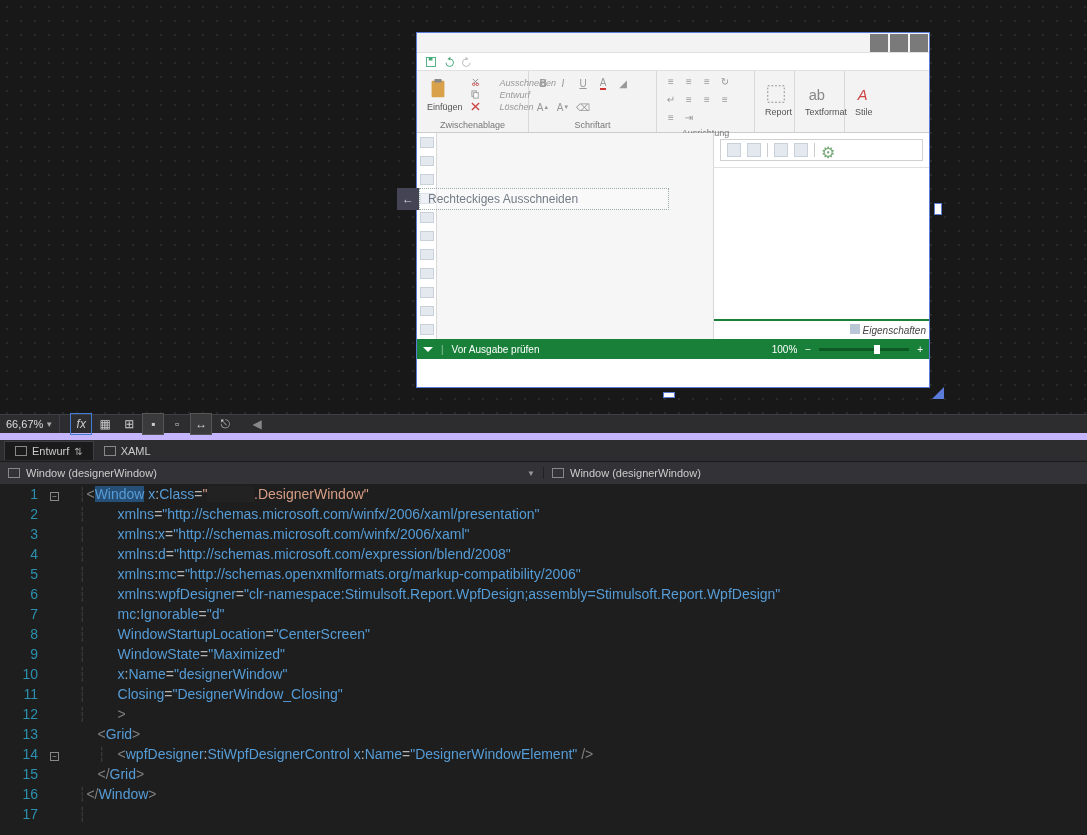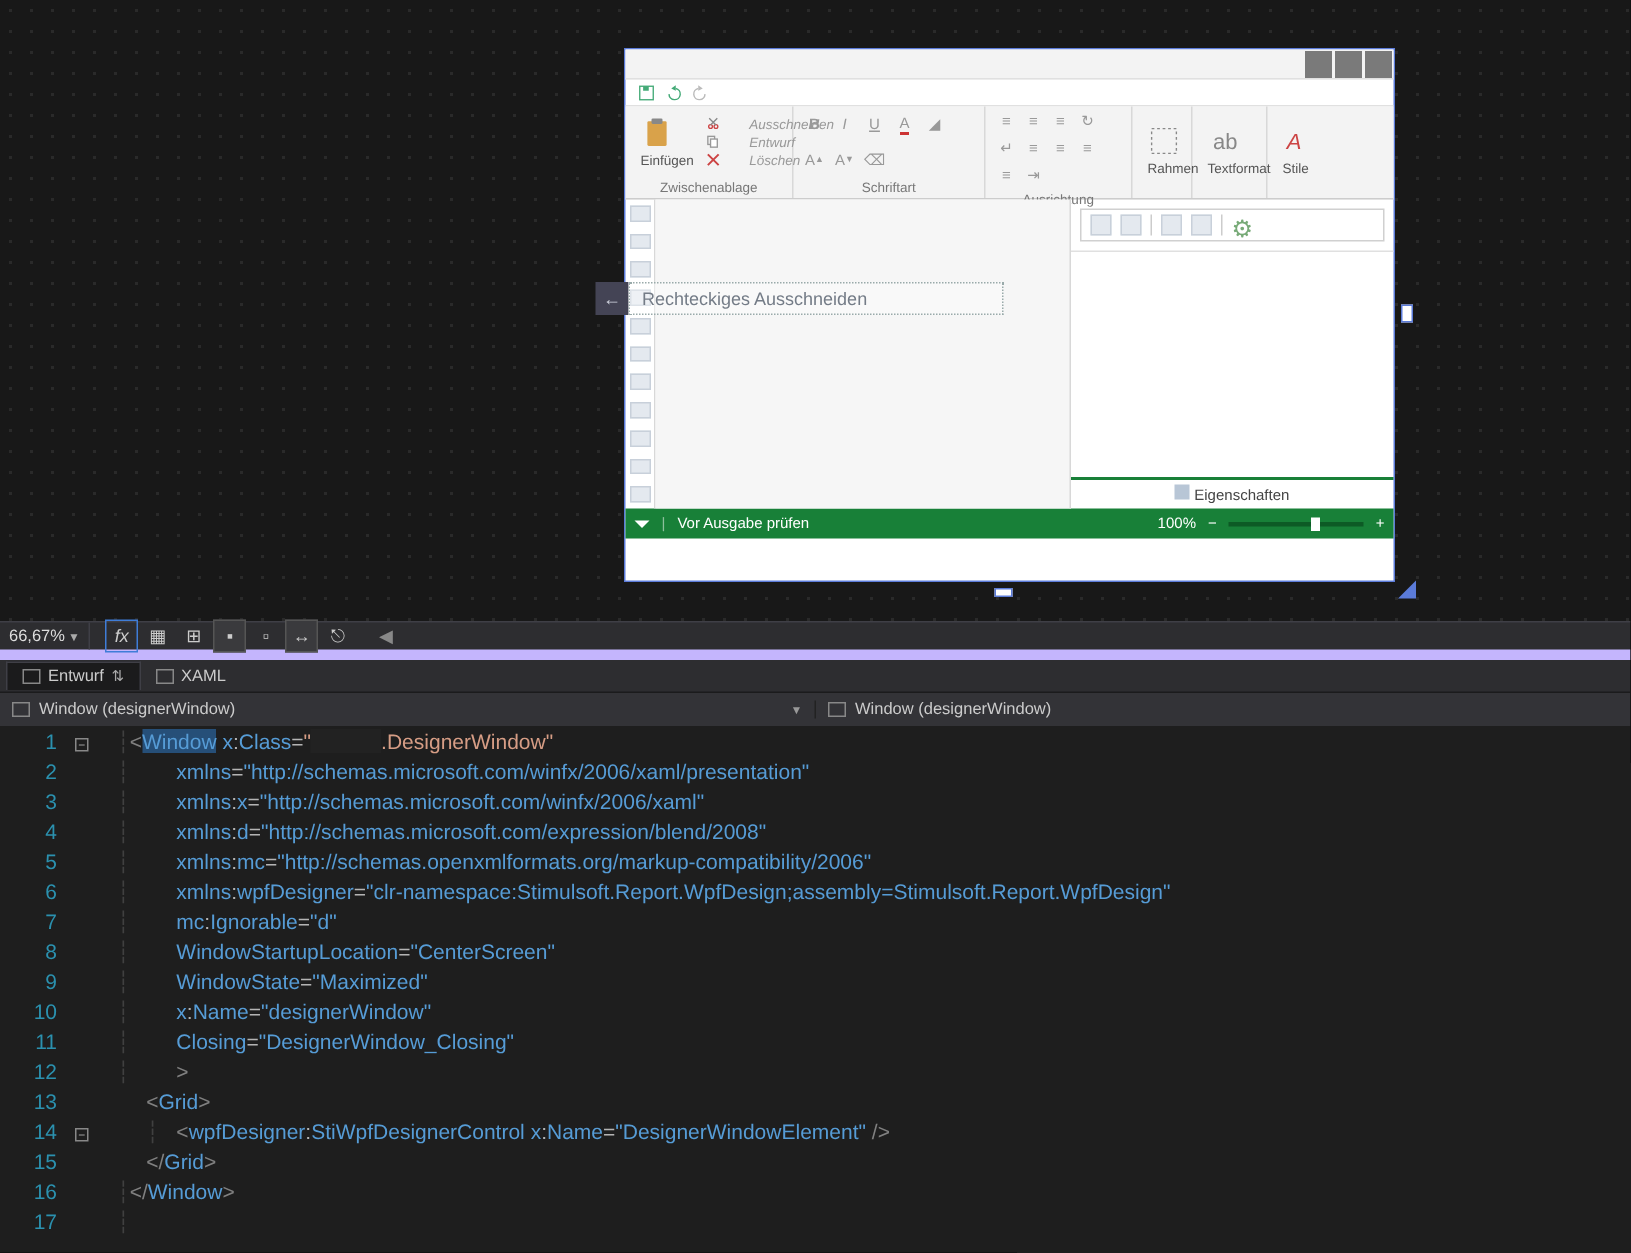--- a/index.html
+++ b/index.html
@@ -42,21 +42,21 @@
 
   .app-main { display:flex; height:206px; }
   .toolbox { width:20px; border-right:1px solid #d8d8d8; display:flex; flex-direction:column; align-items:center; padding:4px 0; gap:8px; }
   .toolbox div { width:14px; height:14px; background:#e4e9ef; border:1px solid #c8d0da; }
   .canvas { flex:1; background:#f6f6f6; border-right:1px solid #d8d8d8; }
   .rpanel { width:215px; display:flex; flex-direction:column; }
   .rpanel-toolbar { height:22px; border:1px solid #d0d0d0; margin:6px; display:flex; align-items:center; gap:6px; padding:0 6px; }
   .rpanel-toolbar span { width:14px; height:14px; background:#e4e9ef; border:1px solid #c8d0da; }
   .rpanel-fill { flex:1; border-top:1px solid #e0e0e0; }
   .rpanel-tabs { display:flex; flex-direction:column; }
-  .rpanel-tab { font-size:10px; text-align:center; padding:3px; border-top:1px solid #d0d0d0; color:#444; }
+  .rpanel-tab { font-size:10px; text-align:right; padding:3px; border-top:1px solid #d0d0d0; color:#444;font-style:italic; }
   .rpanel-tab.active { border-top:2px solid #188038; }
   .rpanel-tab-row { display:flex; }
   .rpanel-tab-row .rpanel-tab { flex:1; border-right:1px solid #d0d0d0; display:flex; align-items:center; justify-content:center; gap:3px;}
   .rpanel-tab-row .rpanel-tab:last-child { border-right:none; }
   .mini-icn { width:10px; height:10px; background:#b8c6d6; display:inline-block; }
 
   .statusbar { height:20px; background:#188038; color:#fff; display:flex; align-items:center; font-size:10px; padding:0 6px; gap:8px; }
   .statusbar .sep { flex:1; }
   .zoom-slider { width:90px; height:3px; background:#0d5a25; position:relative; }
   .zoom-slider::after { content:""; position:absolute; left:55px; top:-3px; width:6px; height:9px; background:#fff; }
@@ -202,21 +202,21 @@
       </div>
       <div class="label">Ausrichtung</div>
     </div>
 
     <div class="ribgroup" style="width:40px">
       <div class="rg-body">
           <div class="big-btn">
         <svg viewBox="0 0 24 24">
               <rect x="3" y="3" width="18" height="18" fill="none" stroke="#888" stroke-dasharray="2"></rect>
             </svg>
-        <span>Rahmen</span>
+        <span>Report</span>
       </div>
         </div>
         <div class="label"></div>
     </div>
 
     <div class="ribgroup" style="width:50px">
       <div class="rg-body">
           <div class="big-btn">
         <svg viewBox="0 0 24 24">
               <text x="4" y="18" font-size="16" fill="#888">ab</text>

